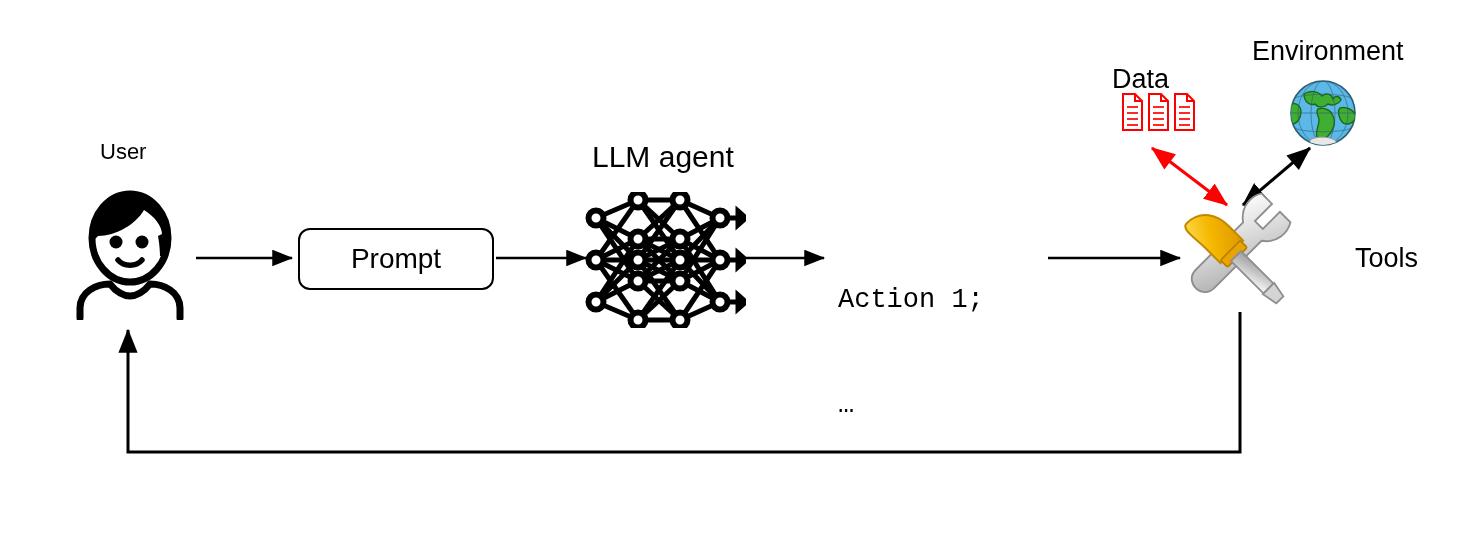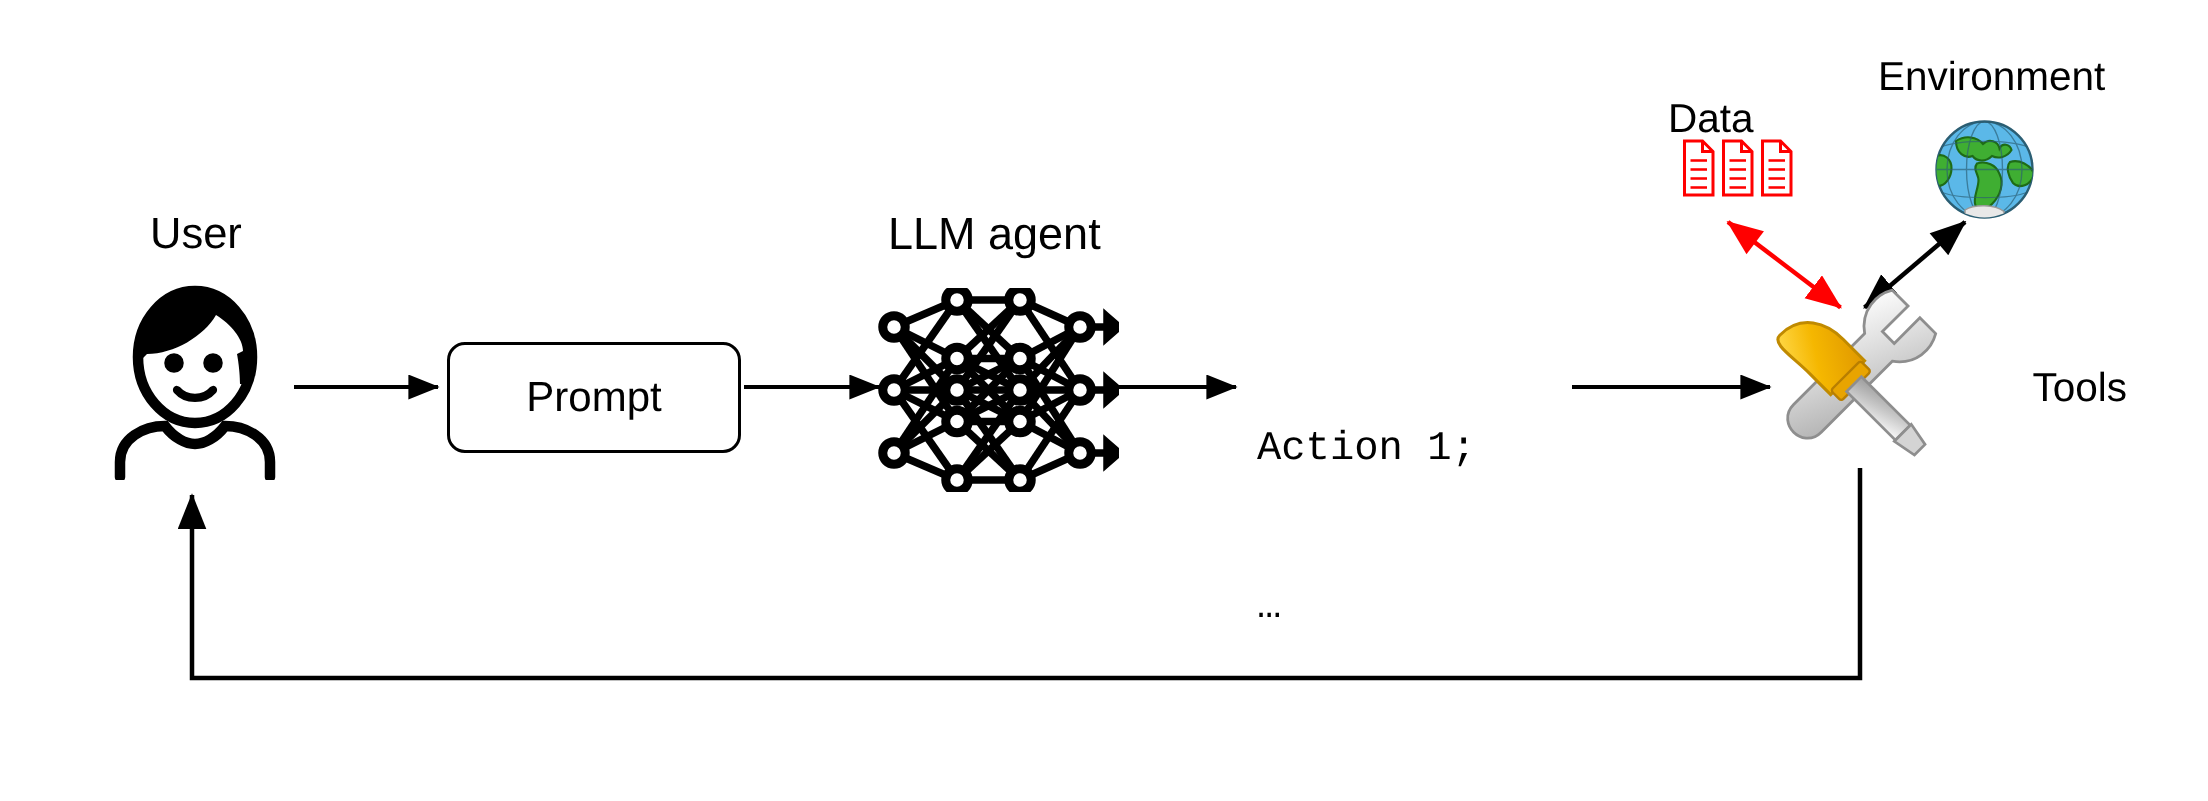--- a/index.html
+++ b/index.html
@@ -18,21 +18,21 @@
     background: #ffffff;
     overflow: hidden;
   }
   .lbl {
     position: absolute;
     font-family: "Liberation Sans", sans-serif;
     color: #000000;
     white-space: pre;
     line-height: 1.18;
   }
-  #label-user      { left: 100px;  top: 139px; font-size: 29px; }
+  #label-user      { left: 100px;  top: 139px; font-size: 22px; }
   #label-llm       { left: 592px;  top: 139px; font-size: 30px; }
   #label-data      { left: 1112px; top: 36px;  font-size: 27px; margin-top: 28px; }
   #label-env       { left: 1252px; top: 36px;  font-size: 27px; }
   #label-tools     { left: 1355px; top: 243px; font-size: 27px; }
   #label-return    { left: 523px;  top: 466px; font-size: 27px; }
 
   #label-select {
     left: 803px; top: 118px;
     font-size: 27px;
     text-align: center;
@@ -45,21 +45,21 @@
     font-size: 27px;
     line-height: 1.30;
     white-space: pre;
     color: #000;
   }
   .action-line { display: block; }
 
   #prompt-box {
     position: absolute;
     left: 298px; top: 228px;
-    width: 196px; height: 74px;
+    width: 196px; height: 62px;
     border: 2.5px solid #000000;
     border-radius: 12px;
     background: #ffffff;
     box-sizing: border-box;
     display: flex;
     align-items: center;
     justify-content: center;
     font-size: 28px;
   }
 

